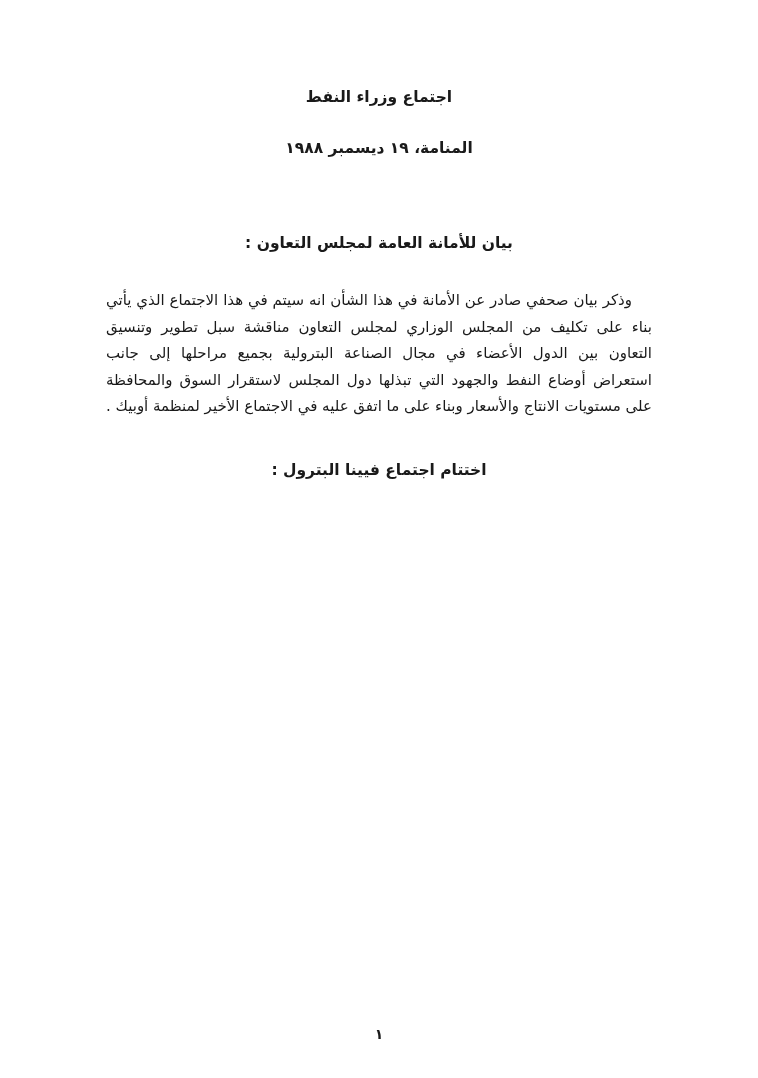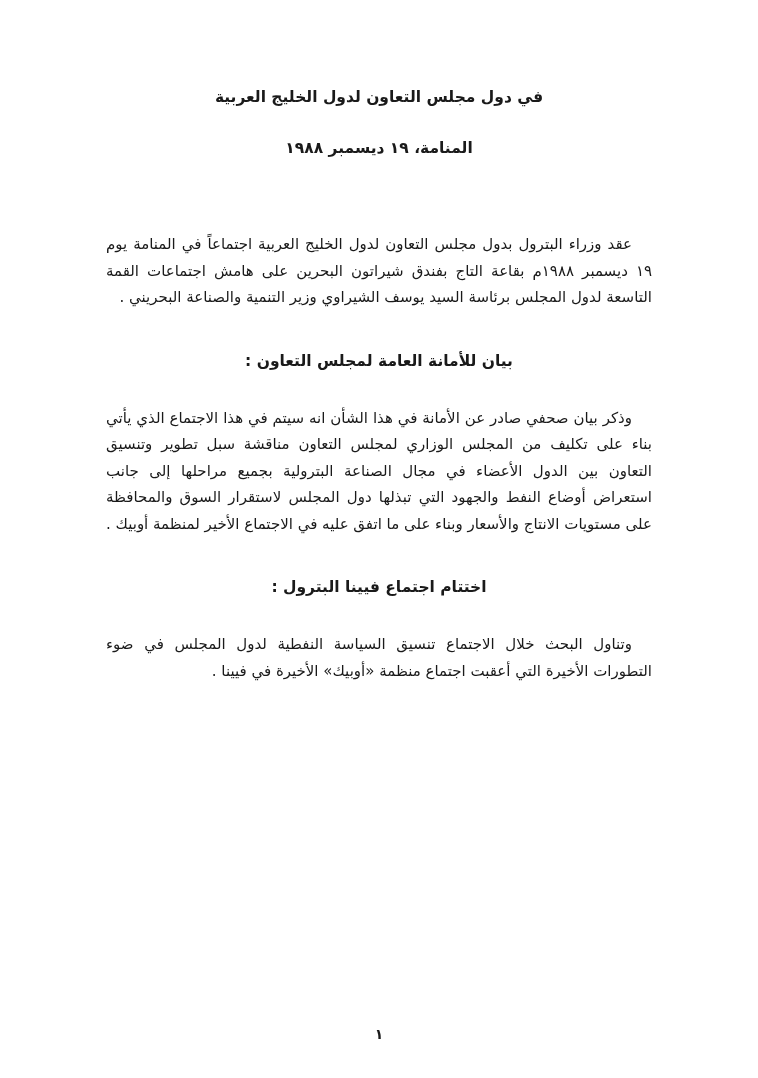--- a/index.html
+++ b/index.html
@@ -66,32 +66,30 @@
     direction: rtl;
   }
 </style>
 </head>
 <body>
 
 <div class="page">
   <div class="content">
 
     <div class="title-block">
-      <div class="title-line">في دول مجلس التعاون لدول الخليج العربية</div>
+      <div class="title-line">اجتماع وزراء النفط</div>
       <div class="title-line">المنامة، ١٩ ديسمبر ١٩٨٨</div>
     </div>
 
-    <p class="para">عقد وزراء البترول بدول مجلس التعاون لدول الخليج العربية اجتماعاً في المنامة يوم ١٩ ديسمبر ١٩٨٨م بقاعة التاج بفندق شيراتون البحرين على هامش اجتماعات القمة التاسعة لدول المجلس برئاسة السيد يوسف الشيراوي وزير التنمية والصناعة البحريني .</p>
 
     <h2 class="section-heading">بيان للأمانة العامة لمجلس التعاون :</h2>
 
 
     <p class="para">وذكر بيان صحفي صادر عن الأمانة في هذا الشأن انه سيتم في هذا الاجتماع الذي يأتي بناء على تكليف من المجلس الوزاري لمجلس التعاون مناقشة سبل تطوير وتنسيق التعاون بين الدول الأعضاء في مجال الصناعة البترولية بجميع مراحلها إلى جانب استعراض أوضاع النفط والجهود التي تبذلها دول المجلس لاستقرار السوق والمحافظة على مستويات الانتاج والأسعار وبناء على ما اتفق عليه في الاجتماع الأخير لمنظمة أوبيك .</p>
 
     <h2 class="section-heading">اختتام اجتماع فيينا البترول :</h2>
 
 
-    <p class="para">وتناول البحث خلال الاجتماع تنسيق السياسة النفطية لدول المجلس في ضوء التطورات الأخيرة التي أعقبت اجتماع منظمة «أوبيك» الأخيرة في فيينا .</p>
 
   </div>
 
   <div class="page-number">١</div>
 </div>
 
 </body></html>

